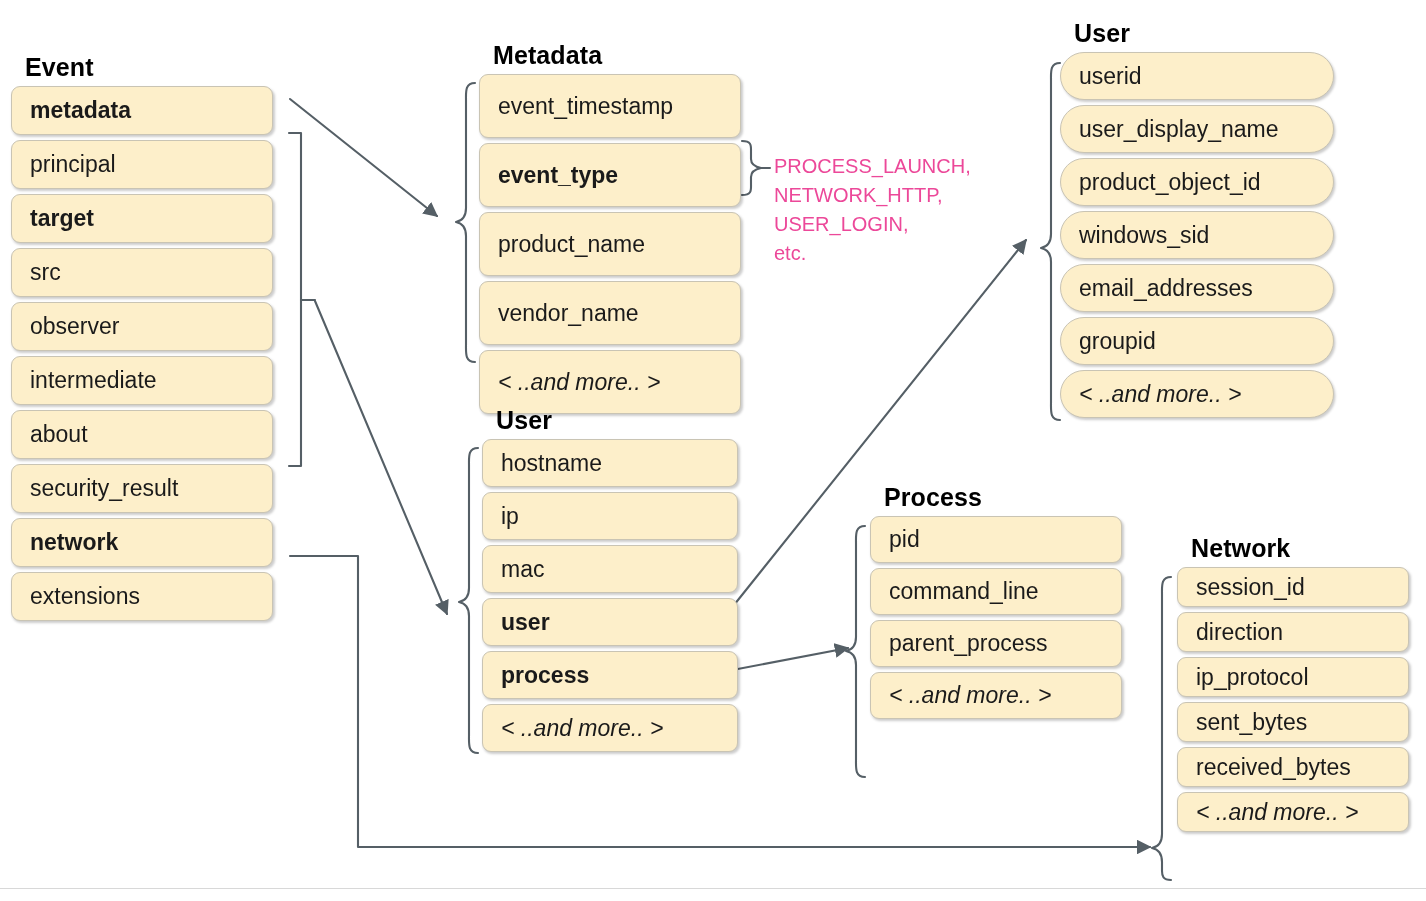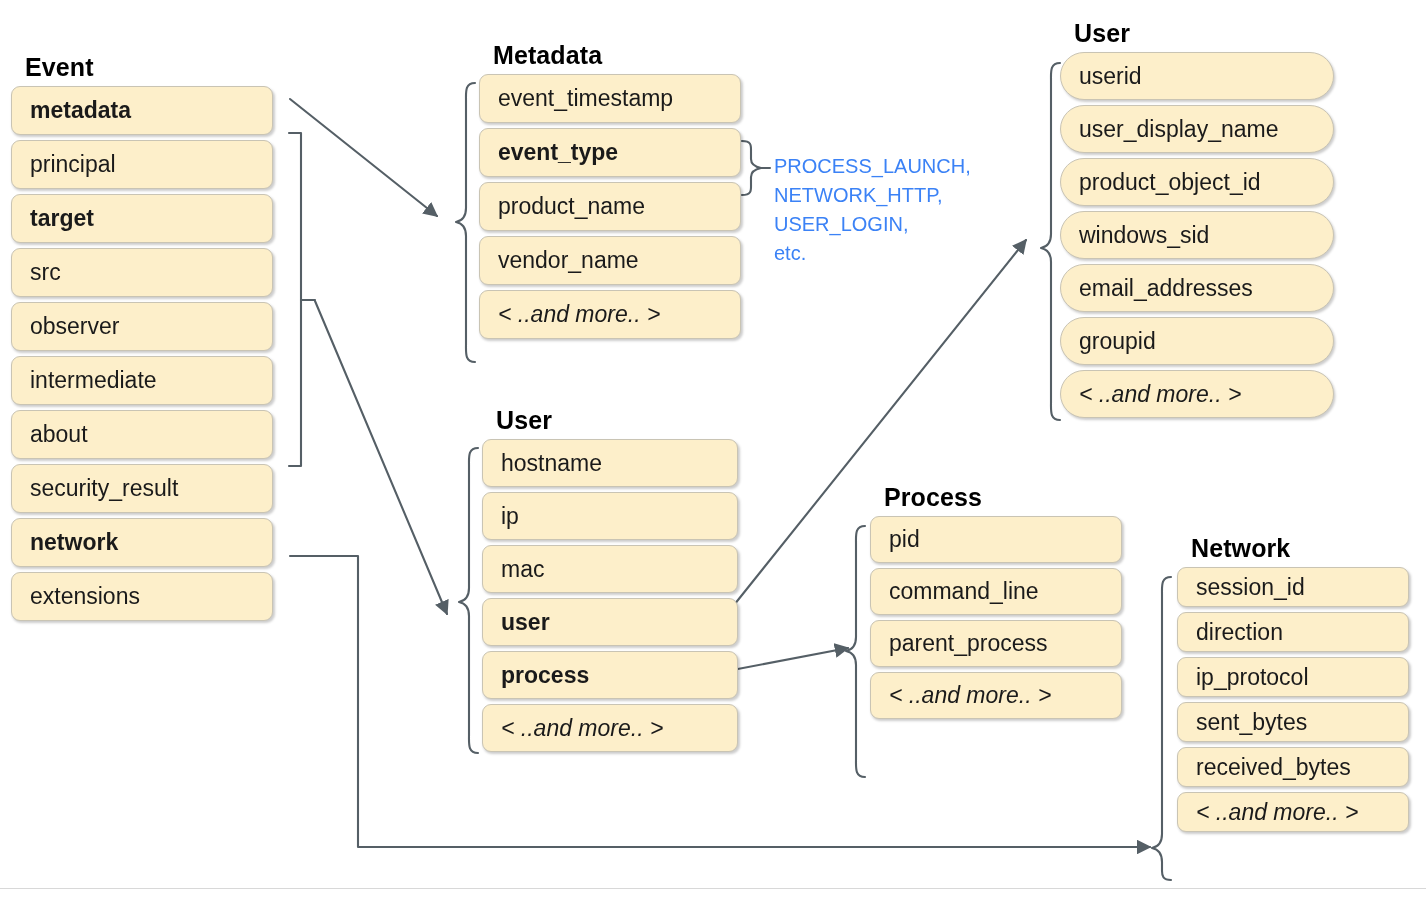--- a/index.html
+++ b/index.html
@@ -67,33 +67,33 @@
     overflow: hidden;
   }
   .field + .field {
     margin-top: 5px;
   }
   .field.bold { font-weight: bold; }
   .field.more { font-style: italic; }
 
   
   .col-event  .field { width: 262px; height: 49px; }
-  .col-meta   .field { width: 262px; height: 49px; }
+  .col-meta   .field { width: 262px; height: 64px; }
   .col-user   .field { width: 274px; height: 48px; border-radius: 24px; }
   .col-noun   .field { width: 256px; height: 48px; }
   .col-proc   .field { width: 252px; height: 47px; }
   .col-net    .field { width: 232px; height: 40px; }
 
   
   .enum-note {
     position: absolute;
     z-index: 2;
     font-size: 20px;
     line-height: 29px;
-    color: #3b82f6;
+    color: #ec4899;
     white-space: pre;
   }
 
   
   .footer-rule {
     position: absolute;
     left: 0;
     top: 888px;
     width: 1426px;
     height: 1px;

